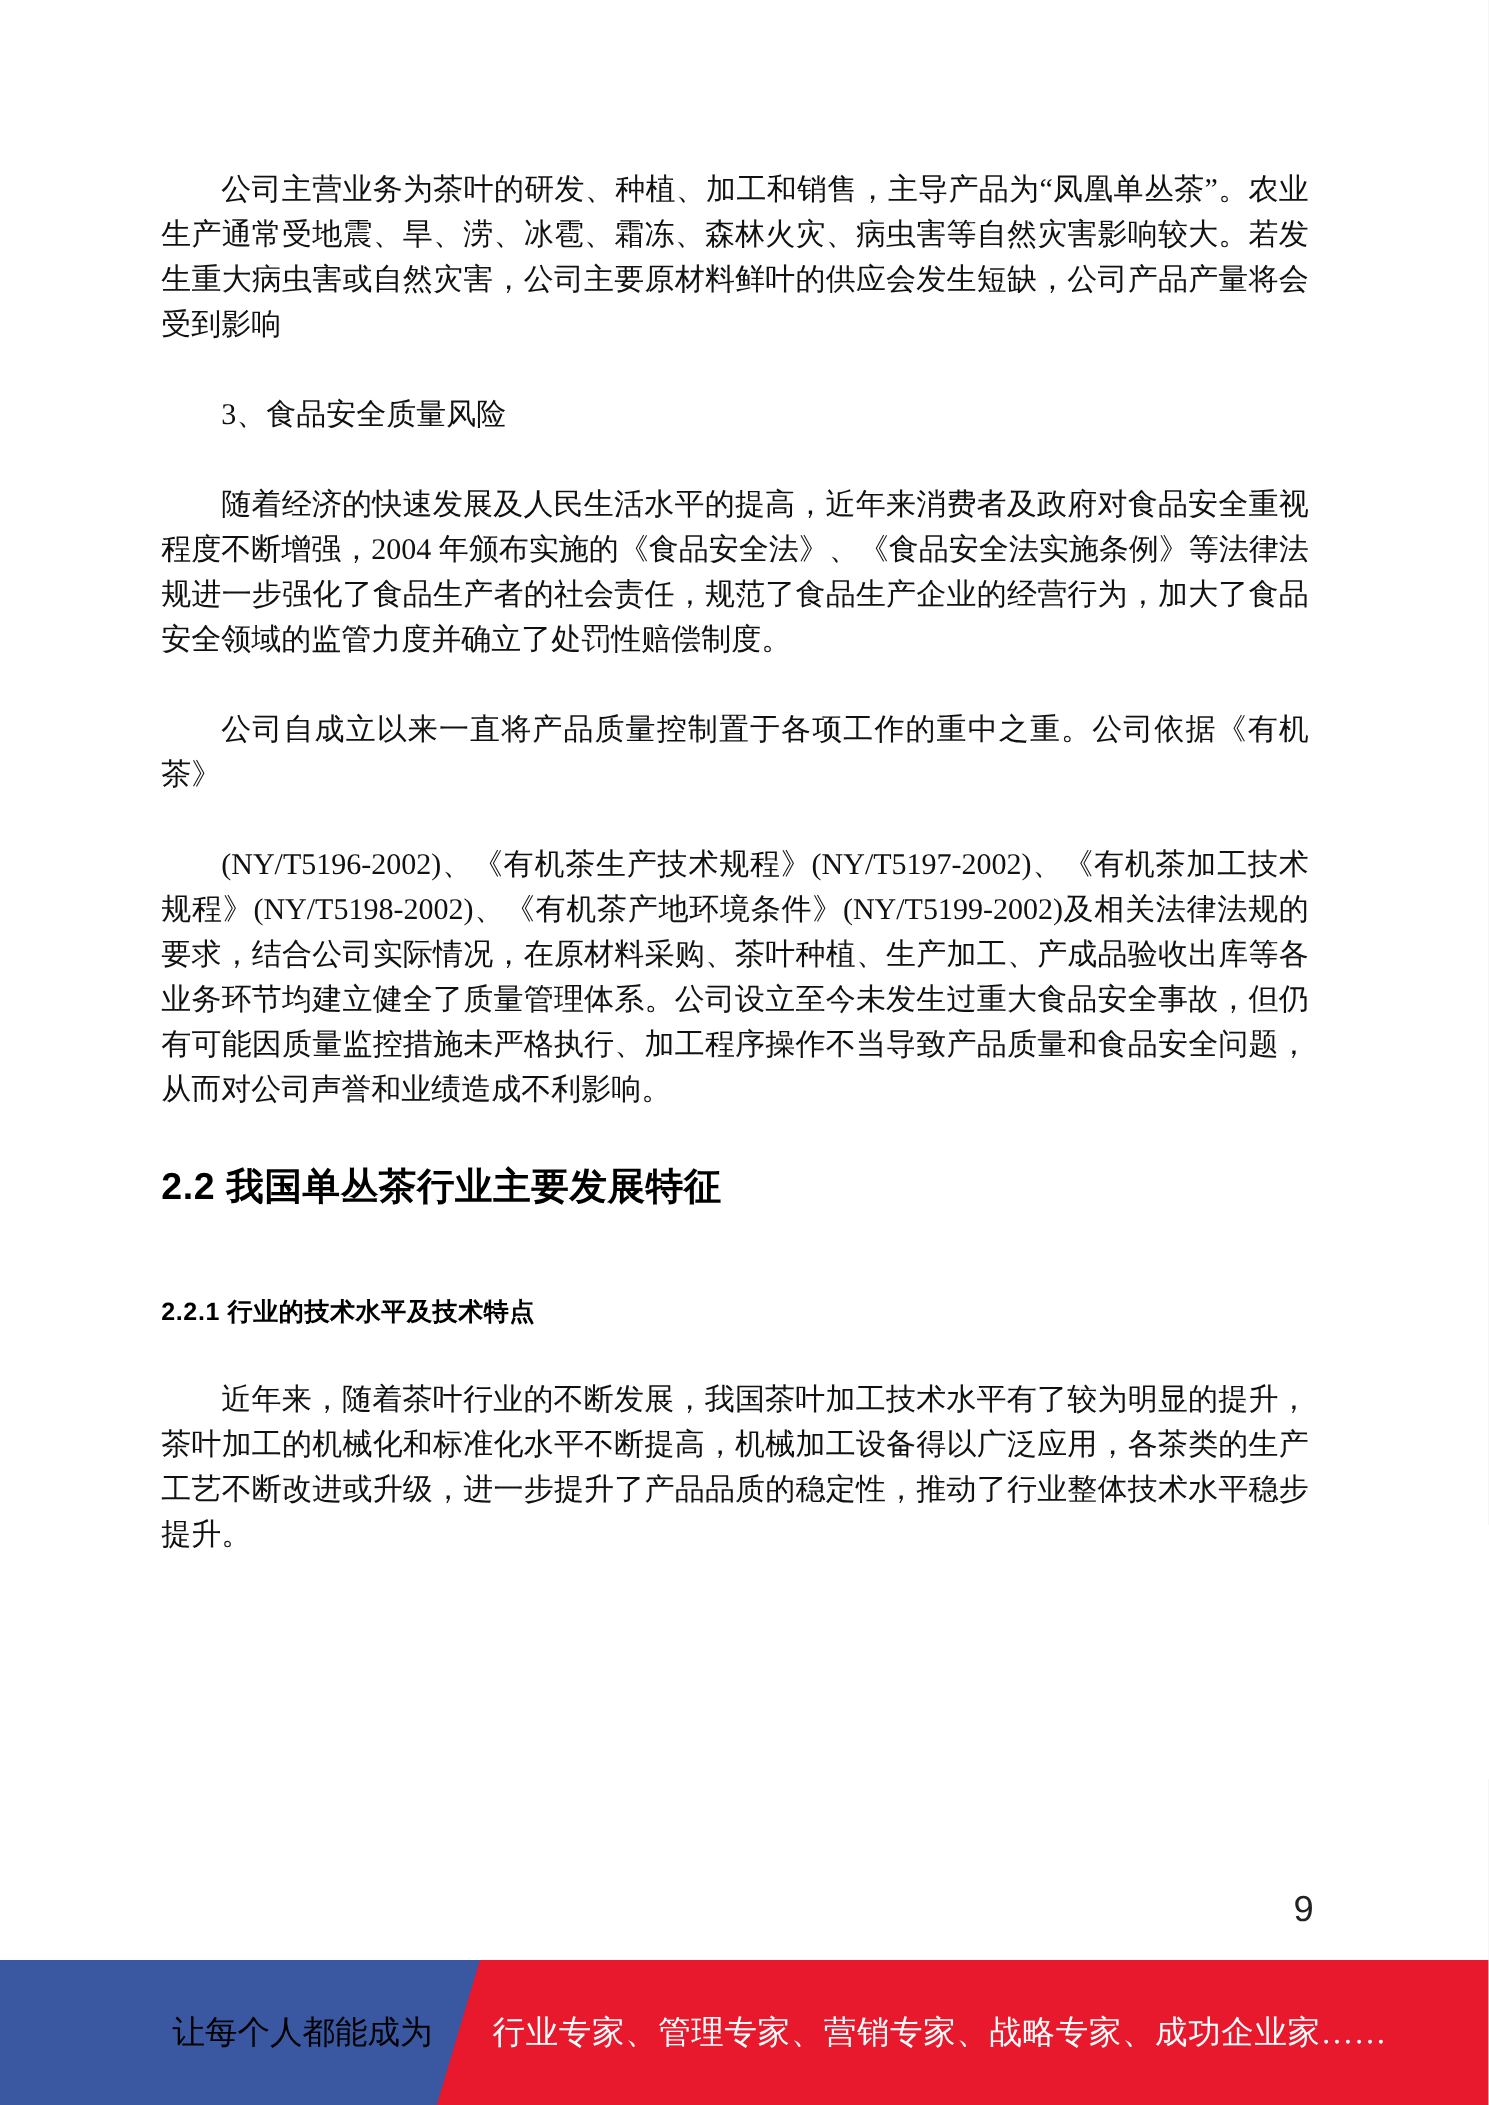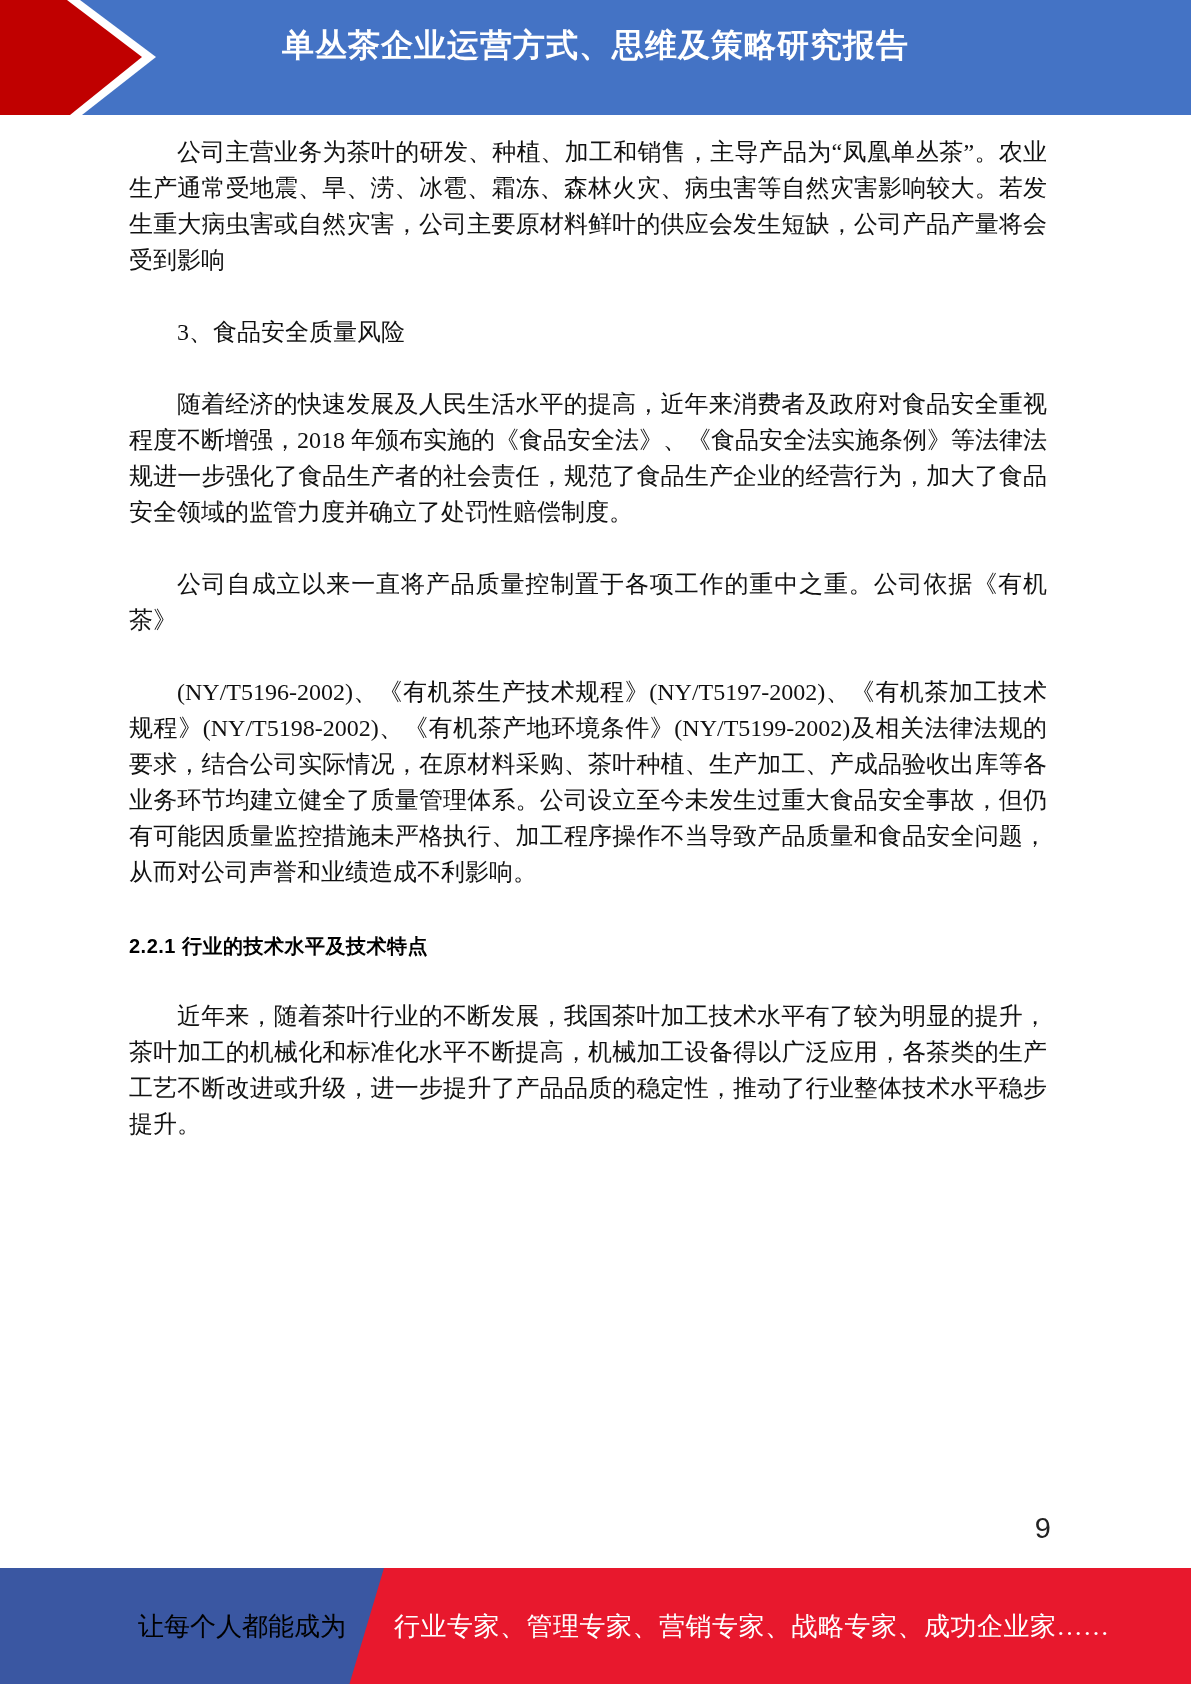--- a/index.html
+++ b/index.html
@@ -51,34 +51,28 @@
   .footer-right{
     position:absolute;left:394px;top:50%;transform:translateY(-50%);
     color:#ffffff;font-size:26px;white-space:nowrap;z-index:2;letter-spacing:.5px;
   }
 </style>
 </head>
 <body>
 
 <div class="page">
 
-  <div class="header">
-    <svg class="arrow-svg" width="160" height="115" viewBox="0 0 160 115" aria-hidden="true">
-      <polygon points="0,0 80,0 156,57 82,115 0,115" fill="#ffffff"></polygon>
-      <polygon points="0,0 67,0 142,57 70,115 0,115" fill="#C00000"></polygon>
-    </svg>
-    <div class="header-title">单丛茶企业运营方式、思维及策略研究报告</div>
-  </div>
 
   <main class="content">
       <div class="blk para">公司主营业务为茶叶的研发、种植、加工和销售，主导产品为“凤凰单丛茶”。农业生产通常受地震、旱、涝、冰雹、霜冻、森林火灾、病虫害等自然灾害影响较大。若发生重大病虫害或自然灾害，公司主要原材料鲜叶的供应会发生短缺，公司产品产量将会受到影响</div>
       <div class="blk sub">3、食品安全质量风险</div>
-      <div class="blk para">随着经济的快速发展及人民生活水平的提高，近年来消费者及政府对食品安全重视程度不断增强，2018 年颁布实施的《食品安全法》、《食品安全法实施条例》等法律法规进一步强化了食品生产者的社会责任，规范了食品生产企业的经营行为，加大了食品安全领域的监管力度并确立了处罚性赔偿制度。</div>
+      <div class="blk para">随着经济的快速发展及人民生活水平的提高，近年来消费者及政府对食品安全重视程度不断增强，2004 年颁布实施的《食品安全法》、《食品安全法实施条例》等法律法规进一步强化了食品生产者的社会责任，规范了食品生产企业的经营行为，加大了食品安全领域的监管力度并确立了处罚性赔偿制度。</div>
       <div class="blk para">公司自成立以来一直将产品质量控制置于各项工作的重中之重。公司依据《有机茶》</div>
       <div class="blk para">(NY/T5196-2002)、《有机茶生产技术规程》(NY/T5197-2002)、《有机茶加工技术规程》(NY/T5198-2002)、《有机茶产地环境条件》(NY/T5199-2002)及相关法律法规的要求，结合公司实际情况，在原材料采购、茶叶种植、生产加工、产成品验收出库等各业务环节均建立健全了质量管理体系。公司设立至今未发生过重大食品安全事故，但仍有可能因质量监控措施未严格执行、加工程序操作不当导致产品质量和食品安全问题，从而对公司声誉和业绩造成不利影响。</div>
+      <div class="blk h1">2.2 我国单丛茶行业主要发展特征</div>
       <div class="blk h2">2.2.1 行业的技术水平及技术特点</div>
       <div class="blk para">近年来，随着茶叶行业的不断发展，我国茶叶加工技术水平有了较为明显的提升，茶叶加工的机械化和标准化水平不断提高，机械加工设备得以广泛应用，各茶类的生产工艺不断改进或升级，进一步提升了产品品质的稳定性，推动了行业整体技术水平稳步提升。</div>
     </main>
 
   <div class="page-number">9</div>
 
   <div class="footer">
     <div class="footer-blue"></div>
     <span class="footer-left">让每个人都能成为</span>
     <span class="footer-right">行业专家、管理专家、营销专家、战略专家、成功企业家……</span>

